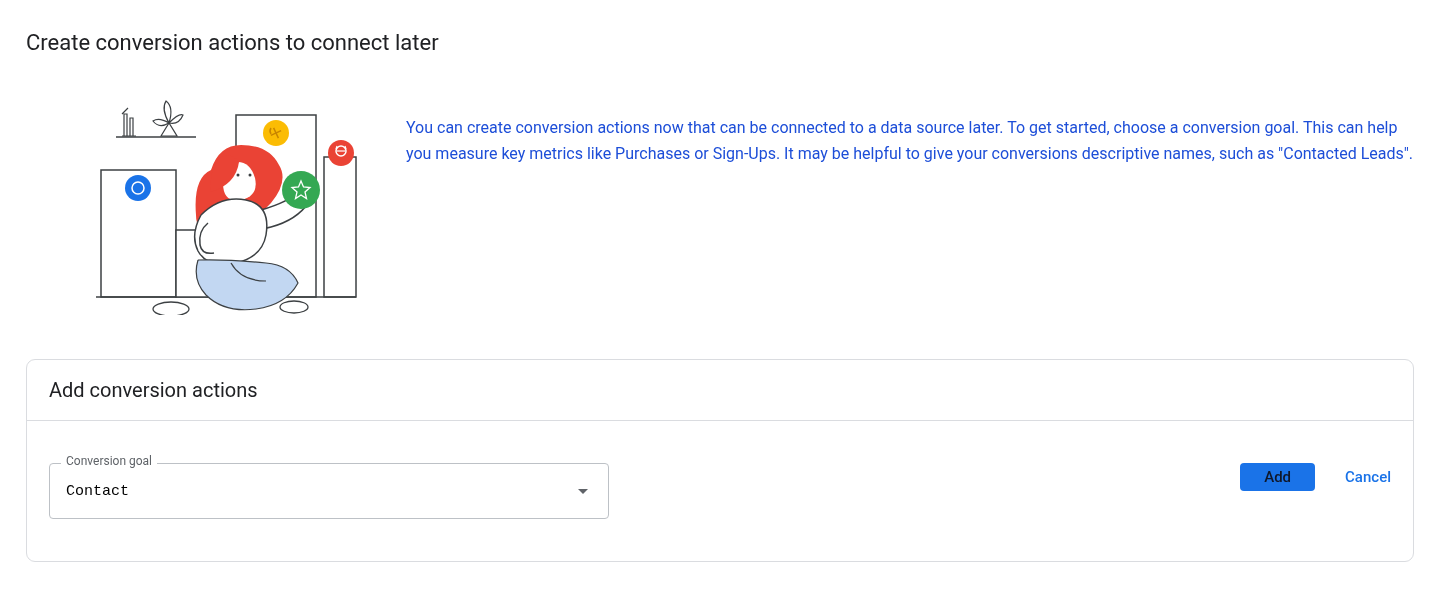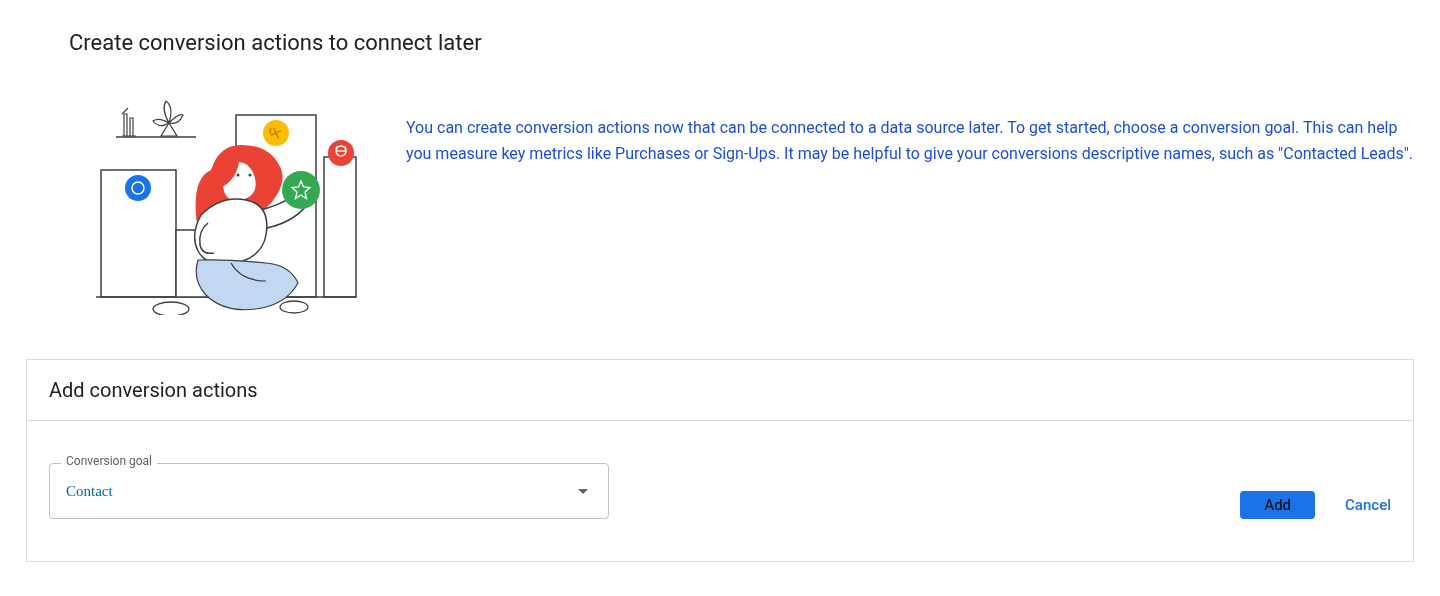--- a/index.html
+++ b/index.html
@@ -12,53 +12,52 @@
       background: #fff;
       color: #3c4043;
       width: 1440px;
       padding: 30px 26px;
     }
     .page-title {
       font-size: 22px;
       font-weight: 400;
       color: #202124;
       margin-bottom: 30px;
-      margin-left: 43px;
     }
     .intro-row {
       display: flex;
       gap: 40px;
       margin-bottom: 40px;
       padding-left: 40px;
     }
     .illustration {
       width: 300px;
       flex-shrink: 0;
     }
     .intro-text {
       font-size: 16px;
       line-height: 26px;
       color: #1d4ed8;
       padding-top: 30px;
     }
     .card {
       border: 1px solid #dadce0;
-      border-radius: 0;
+      border-radius: 9px;
     }
     .card-header {
       padding: 18px 22px;
       border-bottom: 1px solid #dadce0;
       font-size: 20px;
       font-weight: 400;
       color: #202124;
     }
     .card-body {
       padding: 42px 22px 42px 22px;
       display: flex;
-      align-items: flex-end;
+      align-items: flex-start;
       gap: 28px;
     }
     .field-wrapper {
       position: relative;
       flex: 1;
       max-width: 560px;
     }
     .field-label {
       position: absolute;
       top: -9px;
@@ -68,27 +67,27 @@
       font-size: 12px;
       color: #5f6368;
     }
     .select-input, .text-input {
       width: 100%;
       height: 56px;
       border: 1px solid #bdc1c6;
       border-radius: 4px;
       padding: 0 16px;
       font-size: 15px;
-      color: #0369a1;
+      color: #000000;
       background: #fff;
       display: flex;
       align-items: center;
       justify-content: space-between;
       cursor: pointer;
-      font-family: Liberation Serif, serif;
+      font-family: Liberation Mono, monospace;
     }
     input.text-input {
       outline: none;
     }
     .dropdown-arrow {
       border-left: 5px solid transparent;
       border-right: 5px solid transparent;
       border-top: 5px solid #5f6368;
       margin-right: 4px;
     }

